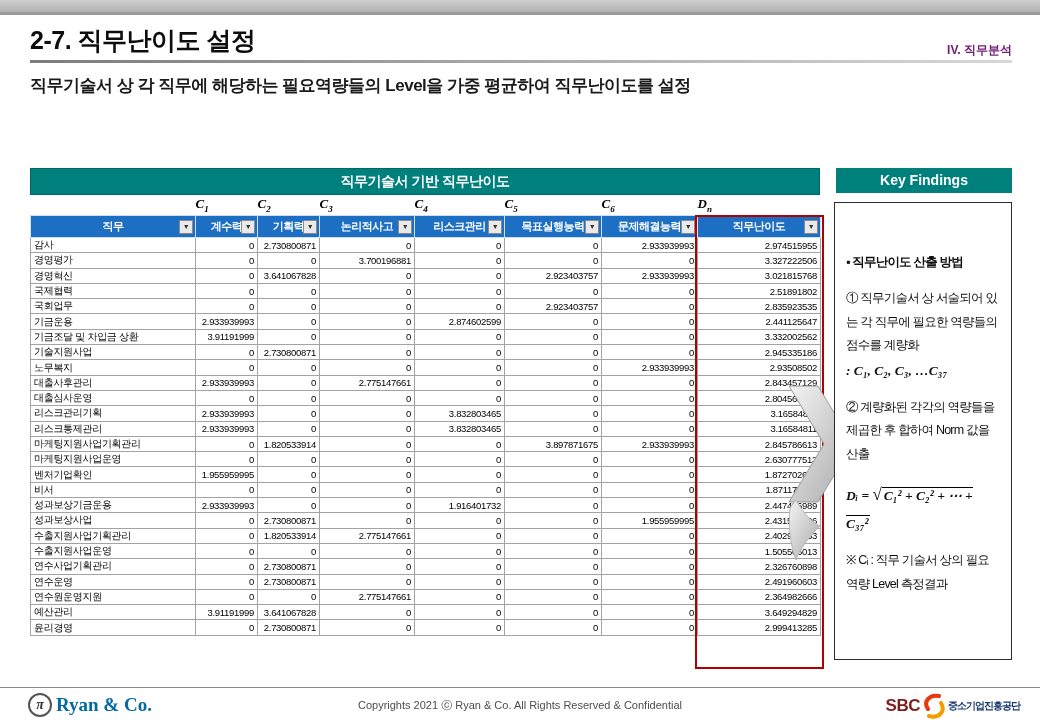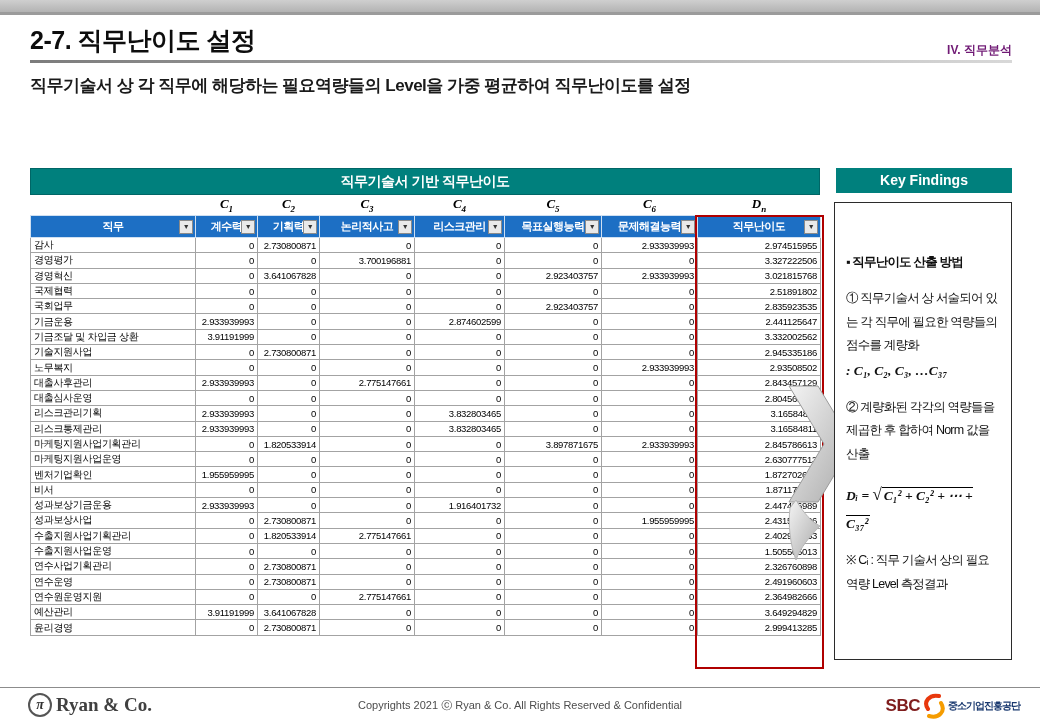--- a/index.html
+++ b/index.html
@@ -15,21 +15,21 @@
   .section-label{position:absolute;right:28px;top:42px;font-size:12px;font-weight:bold;color:#701a75;}
   .title-divider{position:absolute;left:30px;top:60px;width:982px;height:3px;
     background:linear-gradient(to right,#7c7c7c,#d8d8d8);}
   .page-subtitle{position:absolute;left:30px;top:74px;font-size:17px;font-weight:bold;color:#1a1a1a;letter-spacing:-0.5px;}
 
   
   .table-panel{position:absolute;left:30px;top:168px;width:790px;}
   .table-title-bar{height:27px;background:#00807d;border:1px solid #066;box-sizing:border-box;
     color:#fff;font-size:14px;font-weight:bold;text-align:center;line-height:25px;letter-spacing:-0.5px;}
   table.diff{border-collapse:collapse;table-layout:fixed;width:790px;background:#fff;}
-  tr.sym-row td{height:20px;border:none;background:#fff;text-align:center;
+  tr.sym-row td{height:20px;border:none;background:#fff;text-align:left;
     font-family:"Liberation Serif",serif;font-size:13px;color:#000;padding:0;}
   tr.sym-row td i{font-style:italic;font-weight:bold;}
   tr.sym-row td sub{font-size:9px;font-style:italic;font-weight:bold;}
   tr.head-row th{height:22px;background:#1d6fc4;color:#fff;font-size:11px;font-weight:bold;
     border:1px solid #cfe0f2;padding:0 14px;position:relative;text-align:center;letter-spacing:-0.5px;box-sizing:border-box;}
   .fbtn{position:absolute;right:2px;top:50%;transform:translateY(-50%);width:12px;height:12px;
     background:#e9e9e9;border:1px solid #8a8a8a;font-size:7px;line-height:11px;color:#333;
     text-align:center;display:inline-block;cursor:pointer;}
   tbody.data td{height:15.3px;border:1px solid #a3a3a3;font-size:9.5px;padding:0 3px;
     white-space:nowrap;overflow:hidden;letter-spacing:-0.3px;box-sizing:border-box;color:#000;}
@@ -53,21 +53,21 @@
     font-weight:bold;font-size:13.5px;letter-spacing:0;}
   .sqrt-sign{font-style:normal;font-size:17px;}
   .radicand{border-top:1.5px solid #000;padding:0 2px;}
 
   
   .footer-divider{position:absolute;left:0;top:687px;width:1040px;height:1px;background:#8c8c8c;}
   .ryan-logo{position:absolute;left:28px;top:693px;display:flex;align-items:center;}
   .pi-circle{width:20px;height:20px;border:2px solid #555;border-radius:50%;display:inline-block;
     text-align:center;line-height:19px;font-family:"Liberation Serif",serif;font-style:italic;
     font-size:14px;color:#333;font-weight:bold;}
-  .ryan-text{font-family:"Liberation Serif",serif;font-weight:bold;font-size:19px;color:#404040;margin-left:4px;}
+  .ryan-text{font-family:"Liberation Serif",serif;font-weight:bold;font-size:19px;color:#0369a1;margin-left:4px;}
   .copyright{position:absolute;left:50%;top:698px;transform:translateX(-50%);
     font-size:11px;color:#4d4d4d;}
   .sbc-logo{position:absolute;right:20px;top:693px;display:flex;align-items:center;gap:2px;}
   .sbc-text{font-size:17px;font-weight:bold;color:#7f1d1d;letter-spacing:-0.5px;}
   .sbc-org{font-size:10px;font-weight:bold;color:#1b3a70;letter-spacing:-1px;}
 </style>
 </head>
 <body>
 
 <div class="top-bar"></div>

